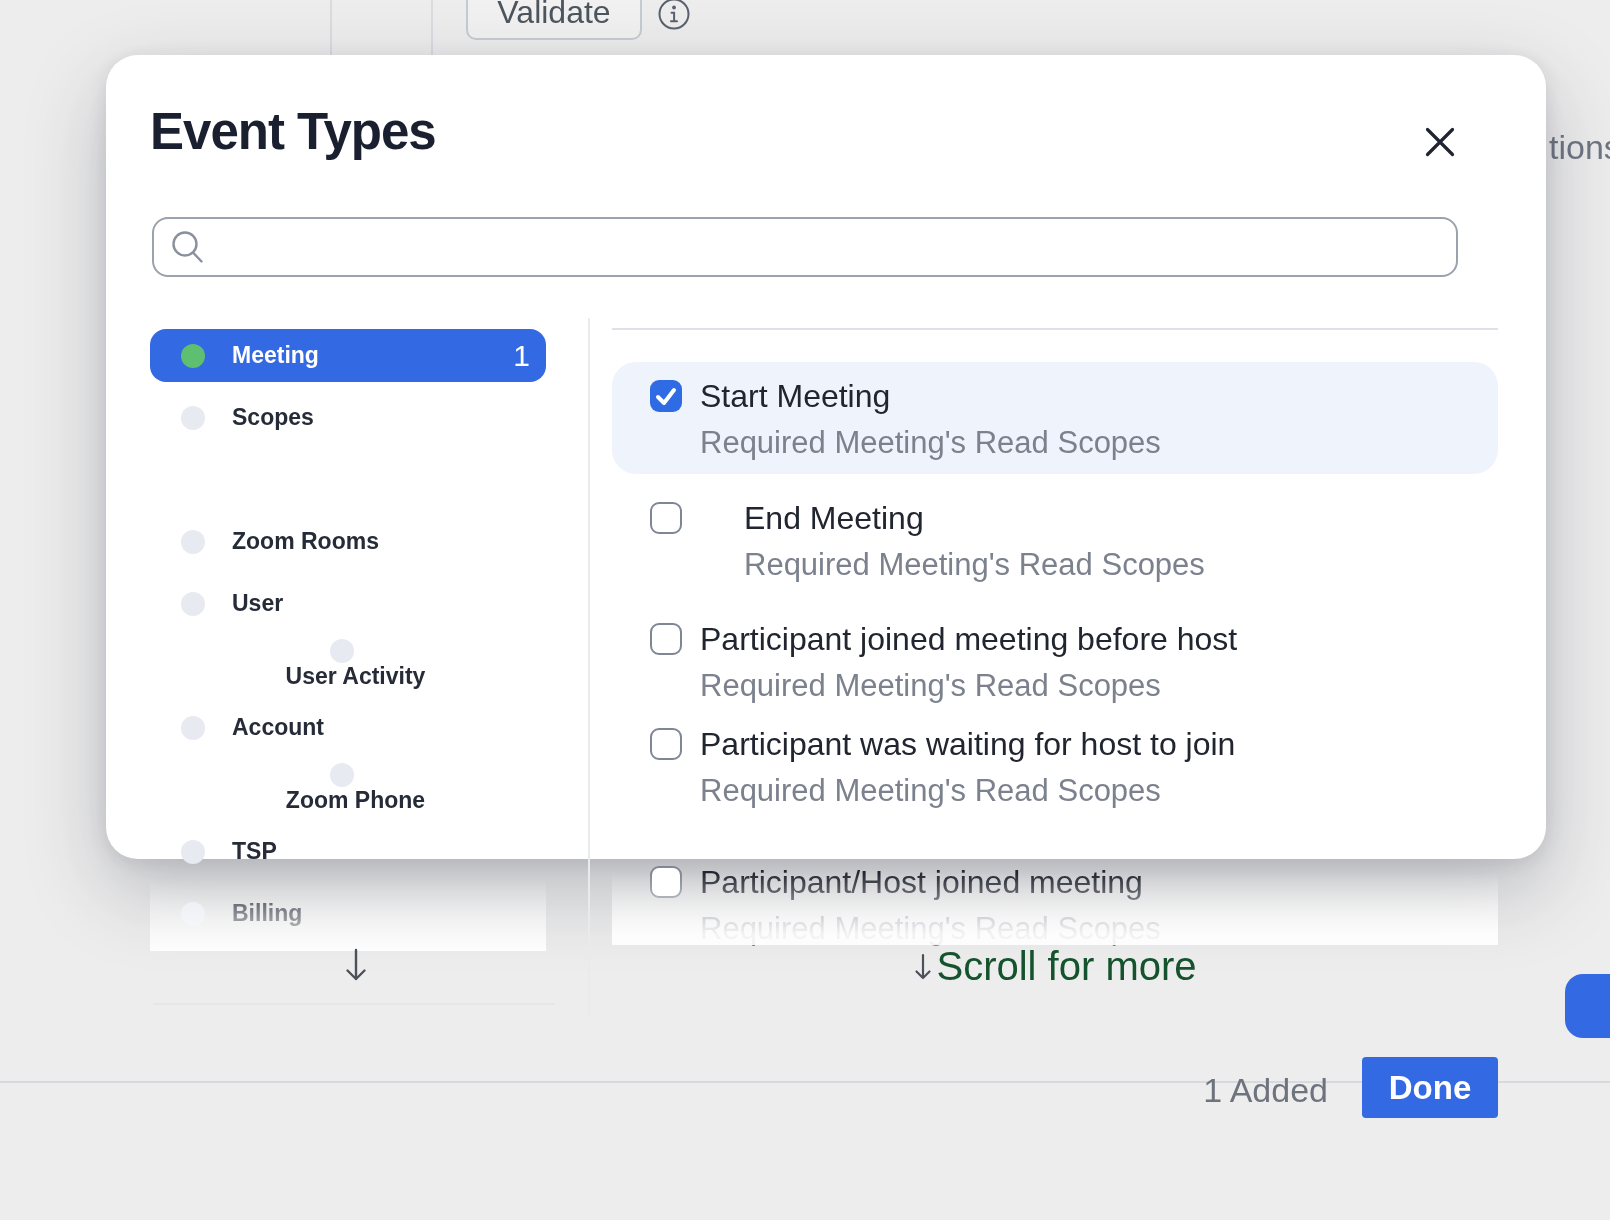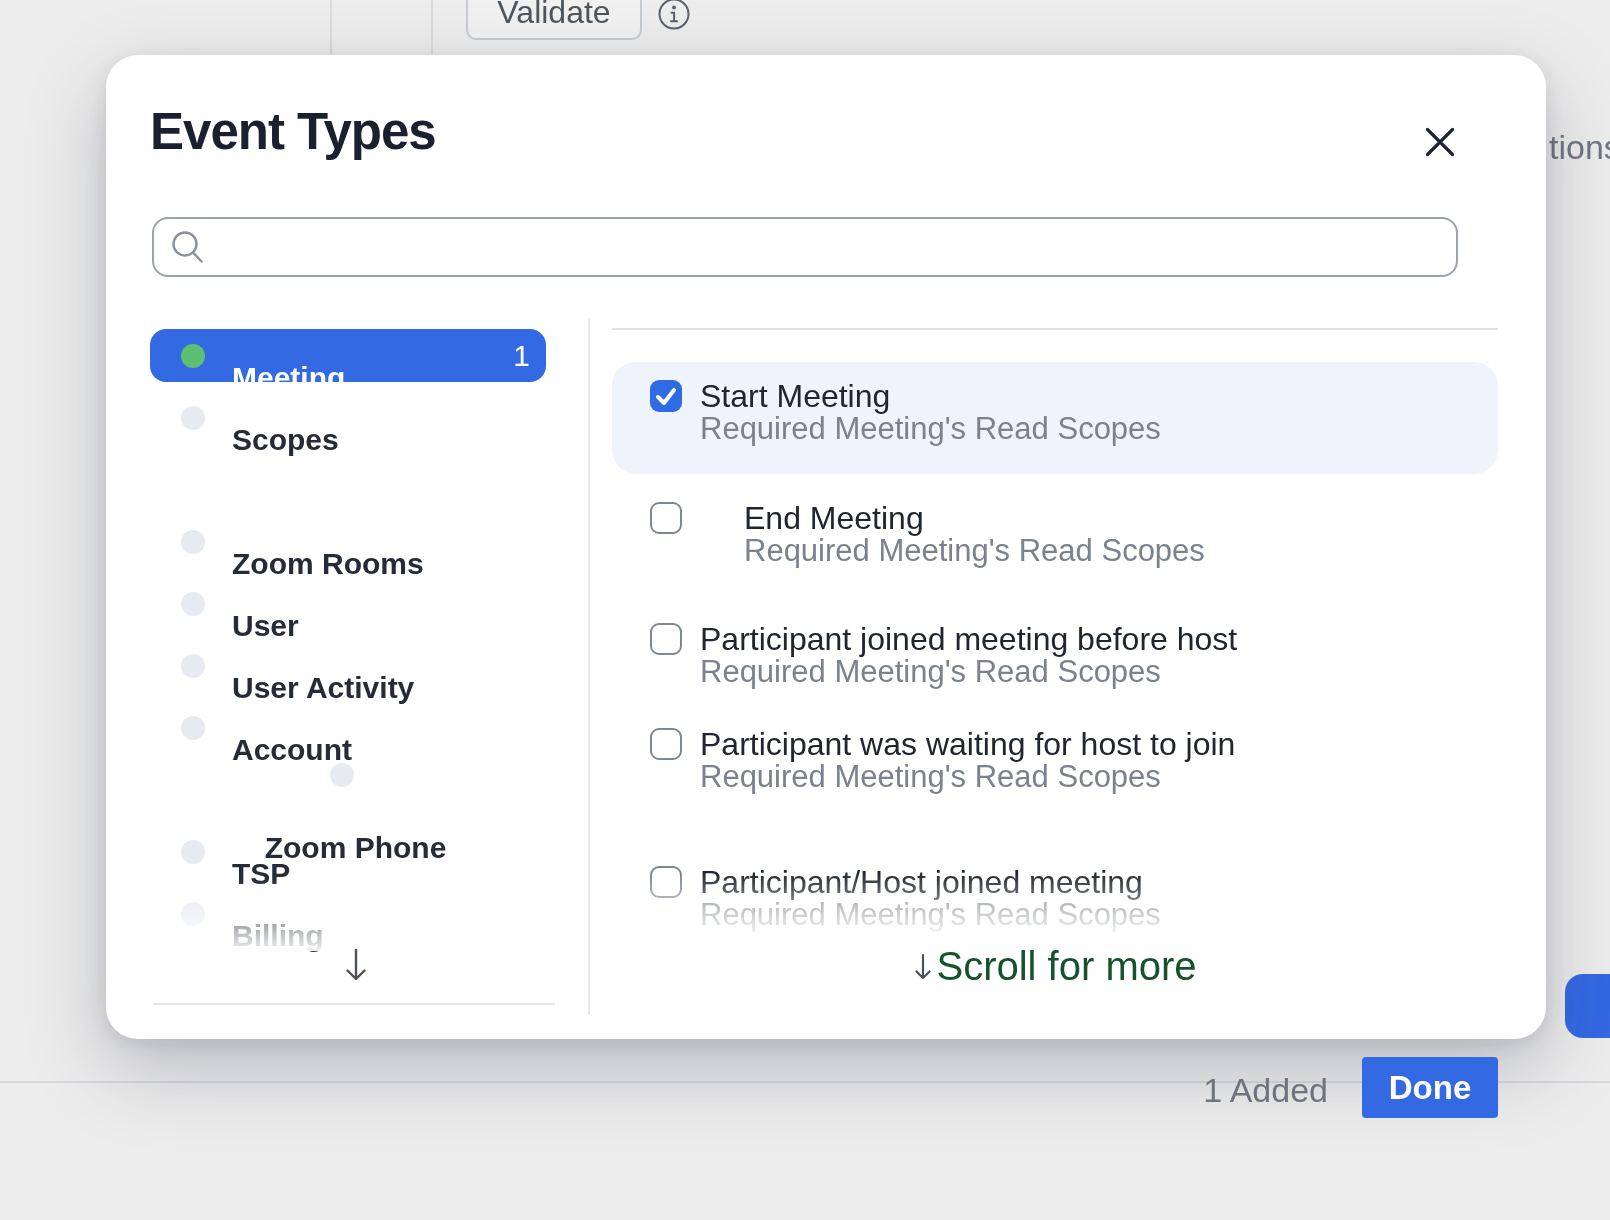--- a/index.html
+++ b/index.html
@@ -23,21 +23,21 @@
     box-sizing:border-box;display:flex;align-items:flex-end;justify-content:center;
     padding-bottom:7px;font-size:32px;color:#4D565F;cursor:pointer;
   }
   #info-icon{position:absolute;left:656px;top:-3px;}
   #clipped-text{position:absolute;left:1549px;top:128px;font-size:34px;color:#6F7682;white-space:nowrap;}
   #bg-hline{position:absolute;left:0;top:1081px;width:1610px;height:2px;background:#D8D9DF;}
   #partial-btn{position:absolute;left:1565px;top:974px;width:90px;height:64px;border-radius:18px;background:var(--accent);border:none;cursor:pointer;}
 
   
   #modal{
-    position:absolute;left:106px;top:55px;width:1440px;height:984px;
+    position:absolute;left:106px;top:55px;width:1440px;height:804px;
     background:#fff;border-radius:32px;
     box-shadow:0 30px 80px rgba(40,44,63,.26), 0 4px 18px rgba(40,44,63,.10);
   }
   #modal-title{
     position:absolute;left:44px;top:51px;font-size:51px;font-weight:bold;
     color:#1B2030;letter-spacing:-1px;line-height:52px;
   }
   #close-btn{
     position:absolute;left:1306px;top:60px;width:56px;height:56px;
     background:none;border:none;display:flex;align-items:center;justify-content:center;cursor:pointer;padding:0;
@@ -54,21 +54,21 @@
 
   
   #sidebar{position:absolute;left:44px;top:263px;width:396px;height:700px;}
   .side-item{
     position:absolute;left:0;width:396px;height:53px;border-radius:16px;
     display:flex;align-items:center;padding:0 16px 0 31px;box-sizing:border-box;cursor:pointer;
   }
   .side-item .dot{width:24px;height:24px;border-radius:50%;background:#E8EAF1;margin-right:27px;flex:none;}
   .side-item.selected{background:var(--accent);}
   .side-item.selected .dot{background:var(--green);}
-  .side-label{font-size:30px;font-weight:bold;color:#262B38;white-space:nowrap;margin-top:44px;}
+  .side-label{font-size:23px;font-weight:bold;color:#262B38;white-space:nowrap;}
   .side-item.selected .side-label{color:#fff;}
   .side-count{margin-left:auto;font-size:30px;color:#fff;}
   #sidebar-fade{
     position:absolute;left:44px;top:824px;width:396px;height:72px;pointer-events:none;
     background:linear-gradient(to bottom, rgba(255,255,255,0), rgba(255,255,255,.92));
   }
   #sidebar-arrow{position:absolute;left:237px;top:893px;}
   #side-divider{position:absolute;left:47px;top:948px;width:402px;height:2px;background:#E5E6EA;}
   #vdivider{position:absolute;left:482px;top:263px;width:2px;height:697px;background:#E9EAEE;}
 
@@ -77,21 +77,21 @@
   #panel-top-line{position:absolute;left:0;top:0;width:886px;height:2px;background:#DEE2E8;}
   #highlight-box{position:absolute;left:0;top:34px;width:886px;height:112px;border-radius:24px;background:var(--hl);}
   .event-row{position:absolute;left:38px;width:820px;display:flex;align-items:flex-start;cursor:pointer;}
   .cb{
     width:32px;height:32px;border-radius:9px;flex:none;margin-right:18px;box-sizing:border-box;
     border:2.5px solid #7F8794;background:#fff;cursor:pointer;
   }
   .event-row.active .cb{border:none;background:var(--cb);}
   .cb svg{display:block;}
   .ev-title{font-size:32px;color:#21252F;line-height:33px;}
-  .ev-sub{font-size:31px;color:#7B818D;line-height:31px;}
+  .ev-sub{font-size:31px;color:#7B818D;line-height:31px;margin-top:14px;}
   #panel-fade{
     position:absolute;left:0;top:545px;width:886px;height:72px;pointer-events:none;
     background:linear-gradient(to bottom, rgba(255,255,255,0), rgba(255,255,255,.9) 85%);
   }
   #scroll-more{
     position:absolute;left:0;top:616px;width:886px;display:flex;align-items:center;
     justify-content:center;font-size:40px;color:#14532d;gap:3px;
   }
 
   
@@ -158,21 +158,21 @@
           <span class="side-label">Scopes</span>
         </div>
         <div class="side-item" style="top: 197px;">
           <span class="dot"></span>
           <span class="side-label">Zoom Rooms</span>
         </div>
         <div class="side-item" style="top: 259px;">
           <span class="dot"></span>
           <span class="side-label">User</span>
         </div>
-        <div class="side-item" style="top: 321px;">
+        <div class="side-item" style="top: 321px; flex-direction: column;">
           <span class="dot"></span>
           <span class="side-label">User Activity</span>
         </div>
         <div class="side-item" style="top: 383px;">
           <span class="dot"></span>
           <span class="side-label">Account</span>
         </div>
         <div class="side-item" style="top: 445px; flex-direction: column;">
           <span class="dot"></span>
           <span class="side-label">Zoom Phone</span>

